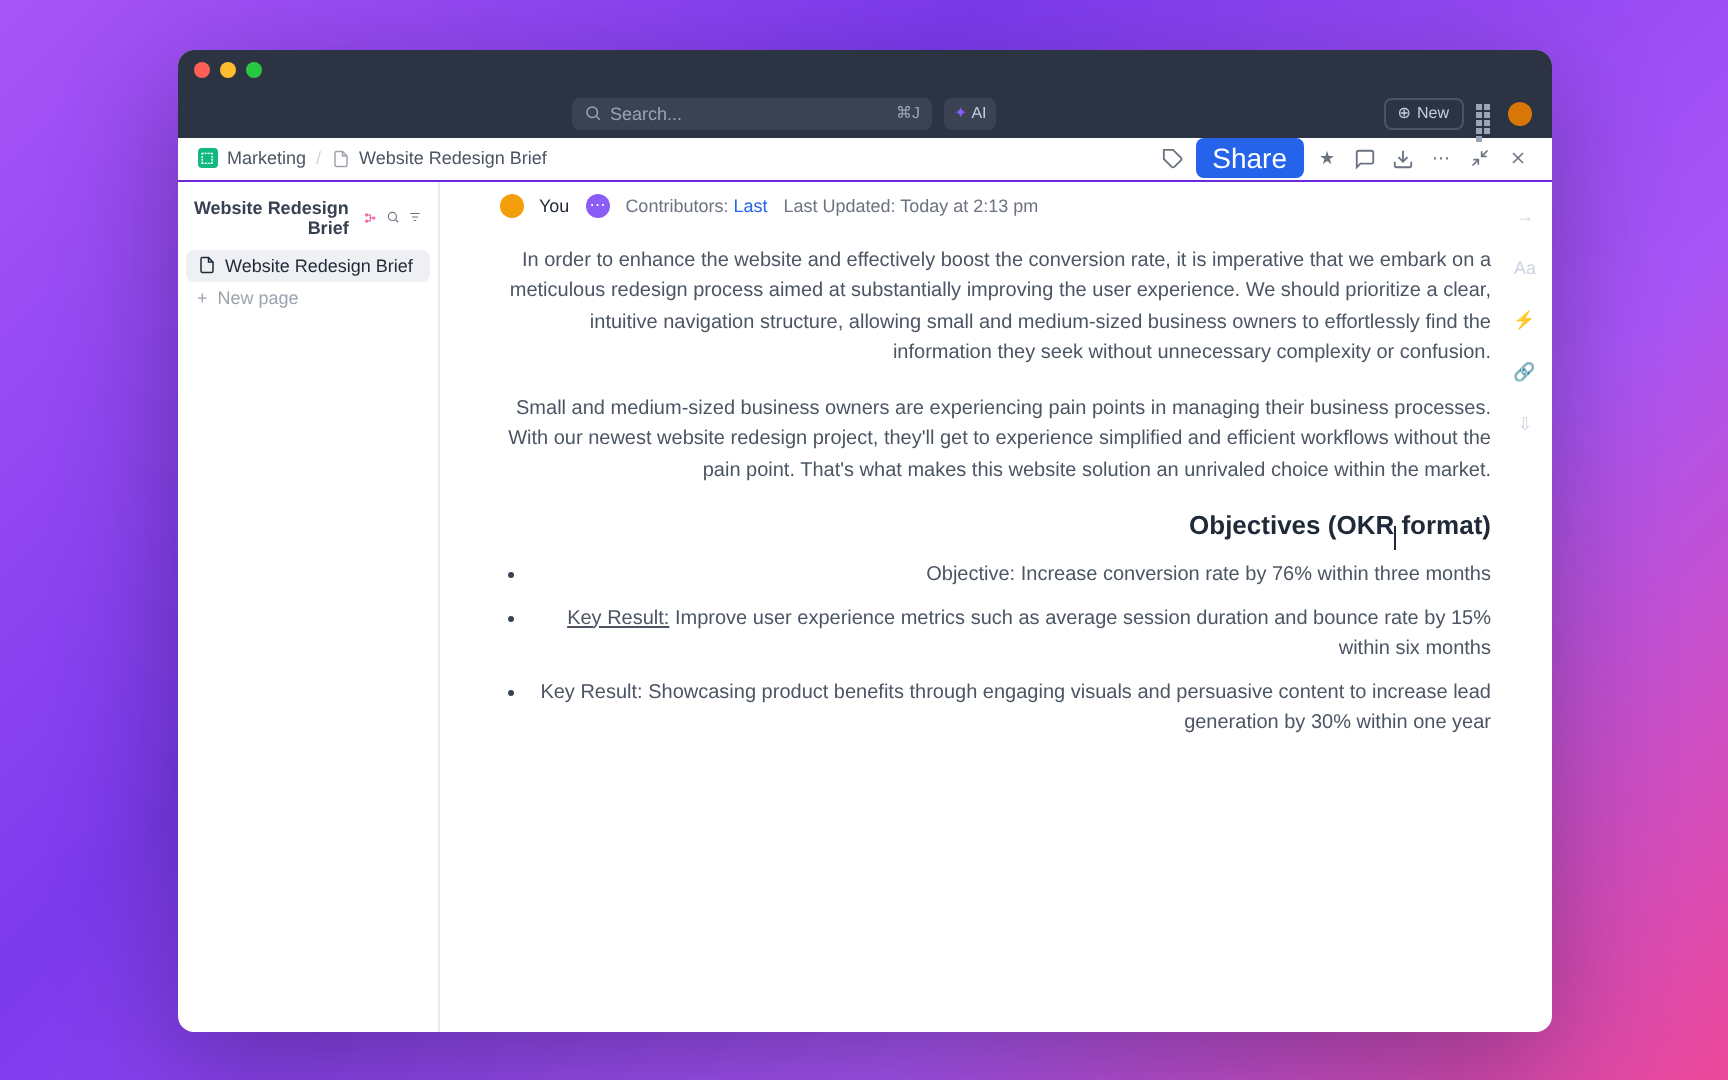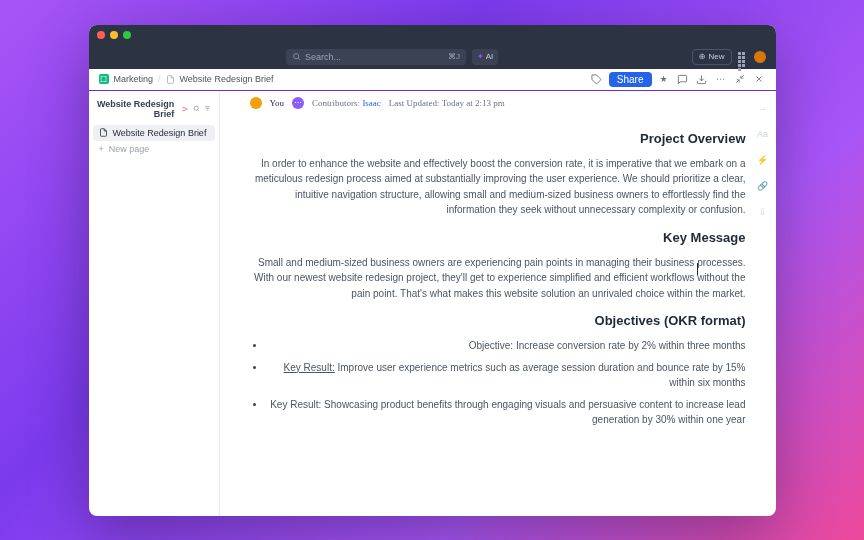--- a/index.html
+++ b/index.html
@@ -53,21 +53,21 @@
 .crumbbar {
   height: 22px; border-bottom: 1px solid #6d28d9;
   display: flex; align-items: center; padding: 0 10px; gap: 5px;
   font-size: 9px; color: #4b5563;
 }
 .crumb-icon { width: 10px; height: 10px; background: #10b981; border-radius: 2px; display: inline-flex; align-items: center; justify-content: center; color: #fff; font-size: 7px; font-weight: bold; }
 .crumb-sep { color: #cbd5e1; }
 .crumbbar .spacer { flex: 1; }
 .share-btn {
   background: #2563eb; color: #fff; border-radius: 4px;
-  padding: 2px 8px; font-size: 10px; font-weight: 500;
+  padding: 2px 8px; font-size: 14px; font-weight: 500;
 }
 .star { color: #f59e0b; width: 12px; }
 .icon-btn { width: 14px; height: 14px; color: #6b7280; display: flex; align-items: center; justify-content: center; }
 .main {
   flex: 1; display: flex; overflow: hidden;
 }
 .sidebar {
   width: 131px; border-right: 1px solid #e8eaed;
   padding: 6px 4px; font-size: 9px;
 }
@@ -86,21 +86,20 @@
 .sb-badge { width: 8px; height: 8px; }
 .content {
   flex: 1; overflow-y: auto; padding: 4px 30px 20px 30px;
   font-size: 10px; color: #374151; position: relative;
 }
 .content::-webkit-scrollbar { width: 6px; }
 .content::-webkit-scrollbar-thumb { background: #9ca3af; border-radius: 3px; }
 .meta {
   display: flex; align-items: center; gap: 8px; font-size: 9px; color: #6b7280;
   padding: 2px 0 14px;
-  font-family: Liberation Serif, serif;
 }
 .meta .av { width: 12px; height: 12px; border-radius: 50%; background: #f59e0b; }
 .meta .you { color: #1f2937; font-weight: 500; }
 .meta .dots { width: 12px; height: 12px; border-radius: 50%; background: #8b5cf6; display:inline-flex;align-items:center;justify-content:center;color:#fff;font-size:8px; }
 .meta a { color: #2563eb; text-decoration: none; }
 h2 { font-size: 13px; font-weight: 600; color: #1f2937; margin: 8px 0 10px; }
 p { line-height: 1.55; margin-bottom: 12px; color: #4b5563; }
 ul { padding-left: 16px; }
 li { line-height: 1.55; margin-bottom: 6px; color: #4b5563; }
 li::marker { color: #374151; }
@@ -248,39 +247,37 @@
         <div>🔗</div>
         <div>⇩</div>
       </div>
 
       <div class="meta">
         <span class="av"></span>
         <span class="you">You</span>
         <span class="dots">⋯</span>
         <span>
           <span>Contributors:</span>
-          <a href="#">Isaac</a>
+          <a href="#">Last</a>
         </span>
         <span>
           <span>Last Updated:</span>
           <span>Today at 2:13 pm</span>
         </span>
       </div>
 
-      <h2>Project Overview</h2>
       <p>In order to enhance the website and effectively boost the conversion rate, it is imperative that we embark on a meticulous redesign process aimed at substantially improving the user experience. We should prioritize a clear, intuitive navigation structure, allowing small and medium-sized business owners to effortlessly find the information they seek without unnecessary complexity or confusion.</p>
 
-      <h2>Key Message</h2>
       <p>Small and medium-sized business owners are experiencing pain points in managing their business processes. With our newest website redesign project, they'll get to experience simplified and efficient workflows without the pain point. That's what makes this website solution an unrivaled choice within the market.</p>
 
       <div class="cursor"></div>
 
       <h2>Objectives (OKR format)</h2>
       <ul>
-        <li>Objective: Increase conversion rate by 2% within three months</li>
+        <li>Objective: Increase conversion rate by 76% within three months</li>
         <li>
           <span class="kr">Key Result:</span><span> Improve user experience metrics such as average session duration and bounce rate by 15% within six months</span>
         </li>
         <li>Key Result: Showcasing product benefits through engaging visuals and persuasive content to increase lead generation by 30% within one year</li>
       </ul>
     </div>
   </div>
 </div>
 
 </body></html>

